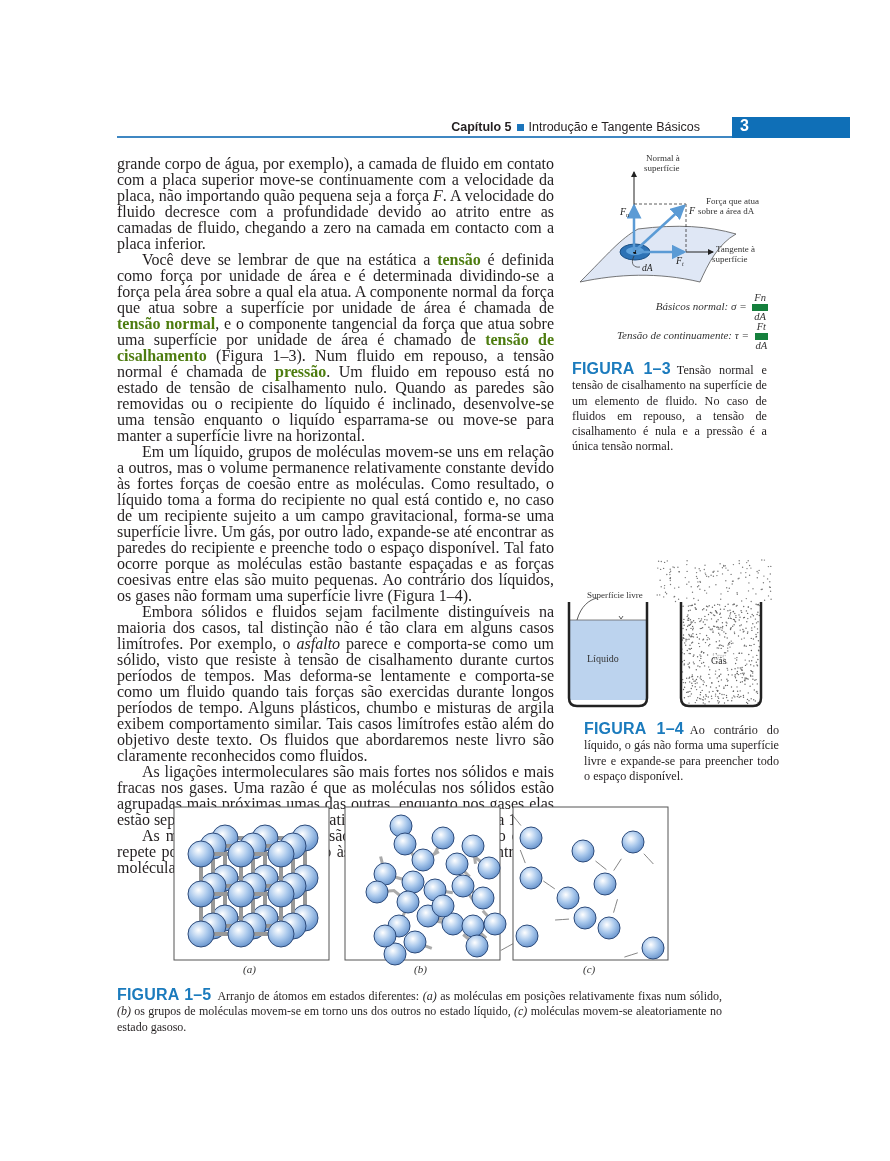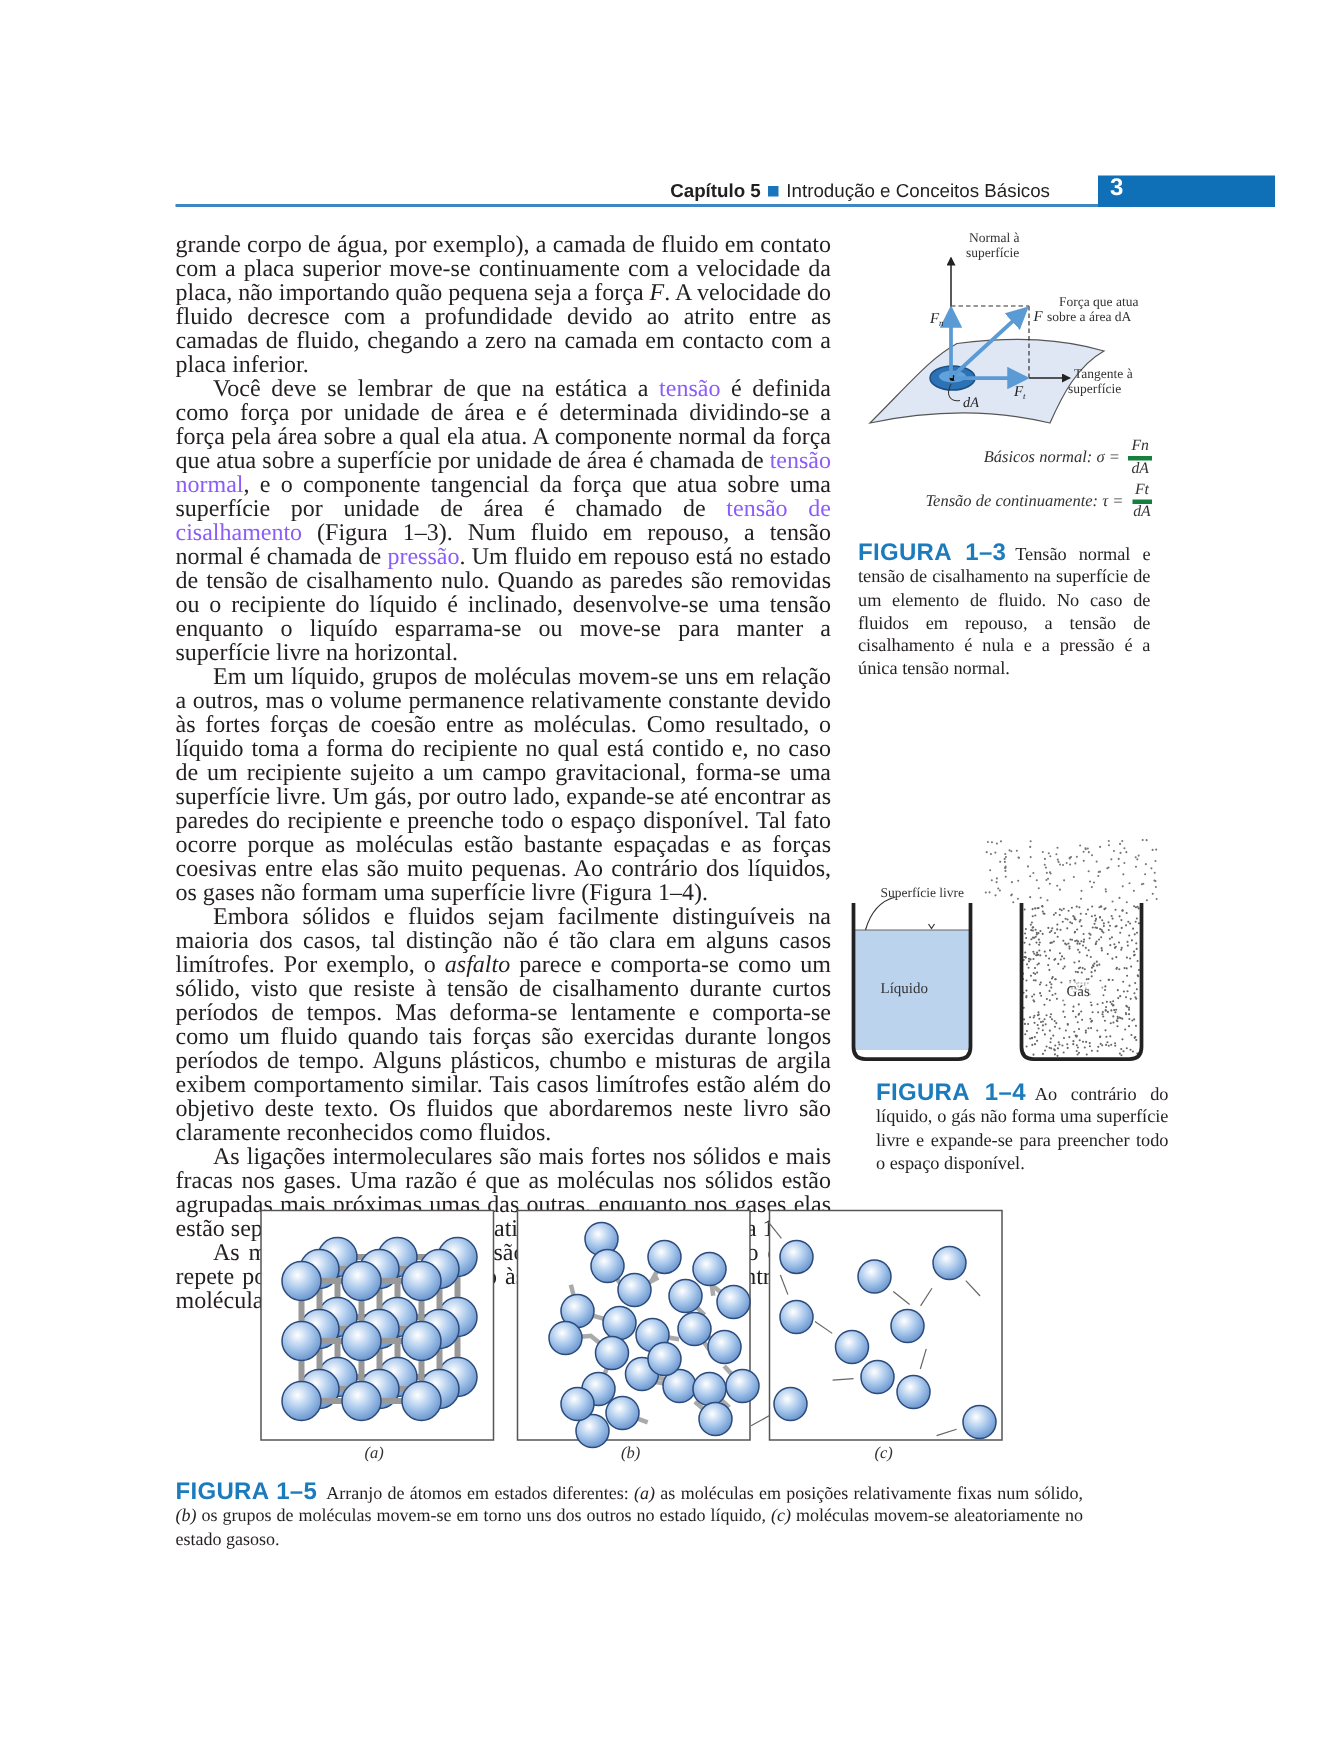--- a/index.html
+++ b/index.html
@@ -8,41 +8,41 @@
   .header-rule{position:absolute;left:117px;top:136px;width:615px;height:2px;background:#3f87c2;}
   .header-text{position:absolute;right:150px;top:3px;font-family:"Liberation Sans",sans-serif;font-size:12.5px;color:#231f20;white-space:nowrap;}
   .header-text b{font-weight:bold;}
   .header-sq{display:inline-block;width:7px;height:7px;background:#1b75bb;margin:0 5px 1px 5px;vertical-align:middle;}
   .page-num-box{position:absolute;left:732px;top:117px;width:118px;height:21px;background:#0f6fb7;}
   .page-num{position:absolute;left:8px;top:0px;font-family:"Liberation Sans",sans-serif;font-weight:bold;font-size:16px;color:#ffffff;}
 
   .body-col{position:absolute;left:117px;top:156px;width:437px;font-size:16px;line-height:16px;text-align:justify;}
   .body-col p{margin:0;}
   .body-col p.ind{text-indent:25px;}
-  .kw{color:#8b5cf6;font-weight:normal;}
+  .kw{color:#4d7c0f;font-weight:bold;}
   .it{font-style:italic;}
 
   .fig13{position:absolute;left:568px;top:154px;width:200px;height:135px;}
   .eq{position:absolute;left:568px;width:200px;font-size:11px;font-style:italic;color:#333;text-align:right;}
   .frac{display:inline-block;vertical-align:middle;text-align:center;font-style:italic;margin-left:3px;}
   .frac span{display:block;line-height:12px;font-size:10.5px;}
-  .frac .num{border-bottom:3px solid #15803d;padding:0 2px;}
+  .frac .num{border-bottom:7px solid #15803d;padding:0 2px;}
   .cap{position:absolute;font-size:12.2px;line-height:15.3px;text-align:justify;color:#231f20;}
   .cap-lbl{font-family:"Liberation Sans",sans-serif;font-weight:bold;color:#1b7bbd;font-size:16px;letter-spacing:0.2px;margin-right:6px;}
 
   .fig14{position:absolute;left:557px;top:558px;width:218px;height:155px;}
   .fig15{position:absolute;left:173px;top:806px;width:512px;height:172px;}
   .sub-lbl{position:absolute;top:963px;font-size:11px;font-style:italic;color:#333;}
 </style>
 </head>
 <body>
 
 <div class="header">
   <div class="header-text">
-    <b>Capítulo 5</b><span class="header-sq"></span><span>Introdução e Conceitos Básicos</span>
+    <b>Capítulo 5</b><span class="header-sq"></span><span>Introdução e Tangente Básicos</span>
   </div>
 </div>
 <div class="header-rule"></div>
 <div class="page-num-box">
   <span class="page-num">3</span>
 </div>
 
 <div class="body-col">
   <p><span>grande corpo de água, por exemplo), a camada de fluido em contato com a placa superior move-se continuamente com a velocidade da placa, não importando quão pequena seja a força </span><span class="it">F</span><span>. A velocidade do fluido decresce com a profundidade devido ao atrito entre as camadas de fluido, chegando a zero na camada em contacto com a placa inferior.</span></p>
   <p class="ind"><span>Você deve se lembrar de que na estática a </span><span class="kw">tensão</span><span> é definida como força por unidade de área e é determinada dividindo-se a força pela área sobre a qual ela atua. A componente normal da força que atua sobre a superfície por unidade de área é chamada de </span><span class="kw">tensão normal</span><span>, e o componente tangencial da força que atua sobre uma superfície por unidade de área é chamado de </span><span class="kw">tensão de cisalhamento</span><span> (Figura 1–3). Num fluido em repouso, a tensão normal é chamada de </span><span class="kw">pressão</span><span>. Um fluido em repouso está no estado de tensão de cisalhamento nulo. Quando as paredes são removidas ou o recipiente do líquido é inclinado, desenvolve-se uma tensão enquanto o liquído esparrama-se ou move-se para manter a superfície livre na horizontal.</span></p>

